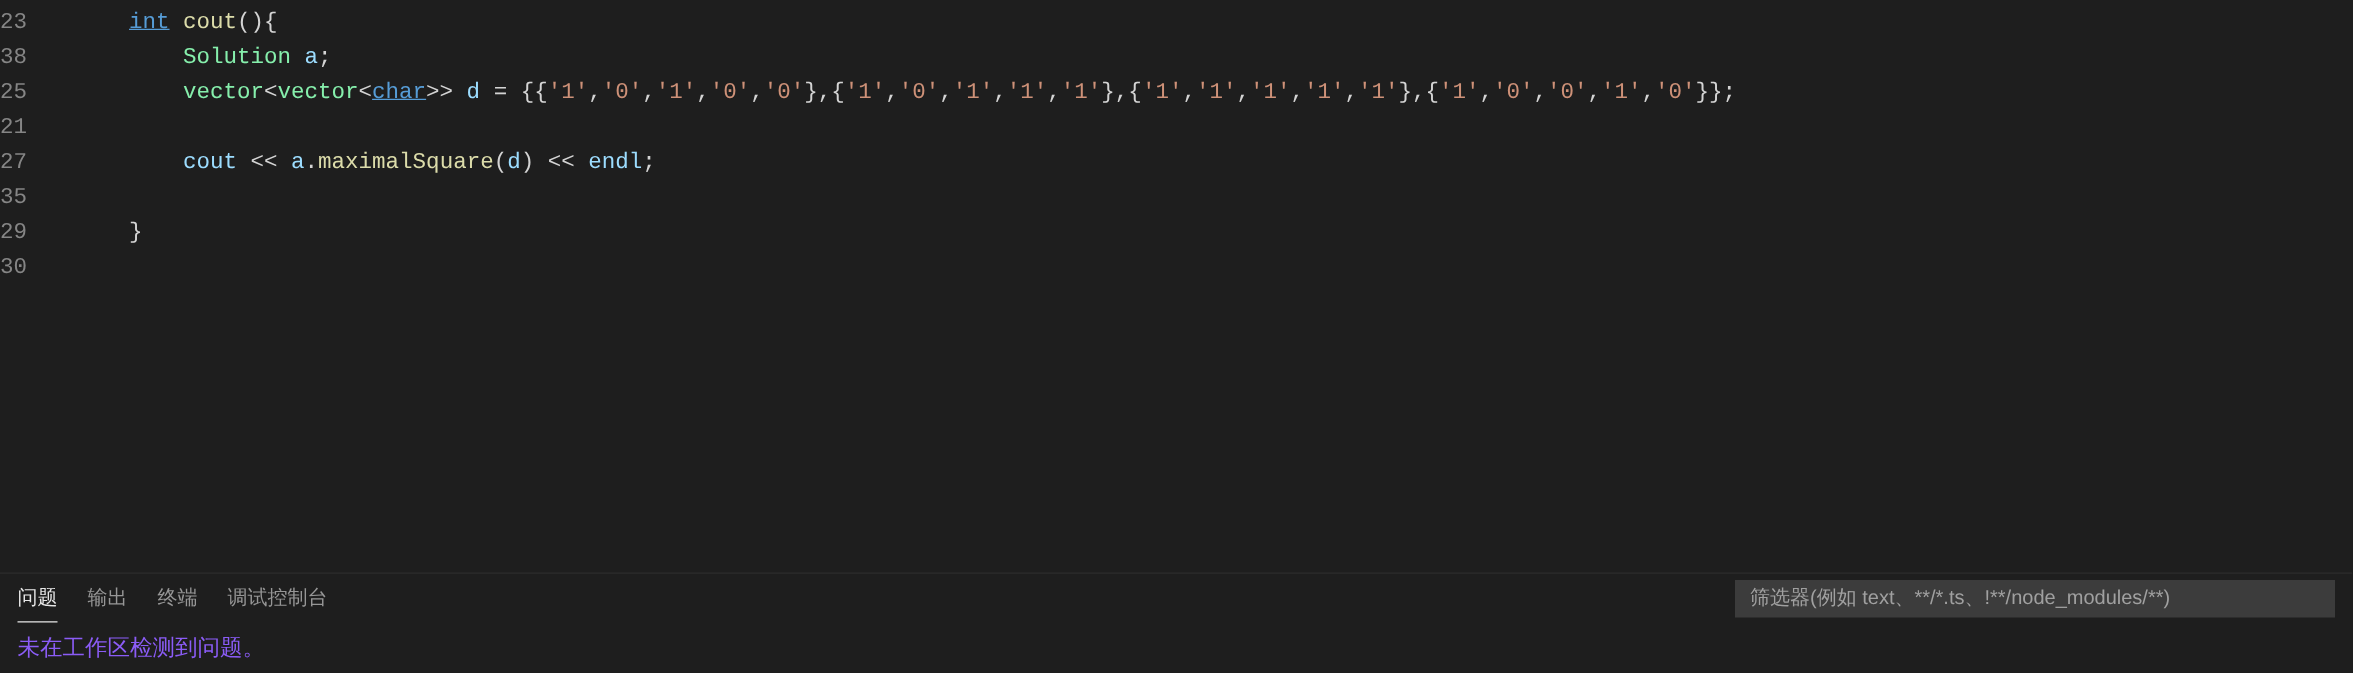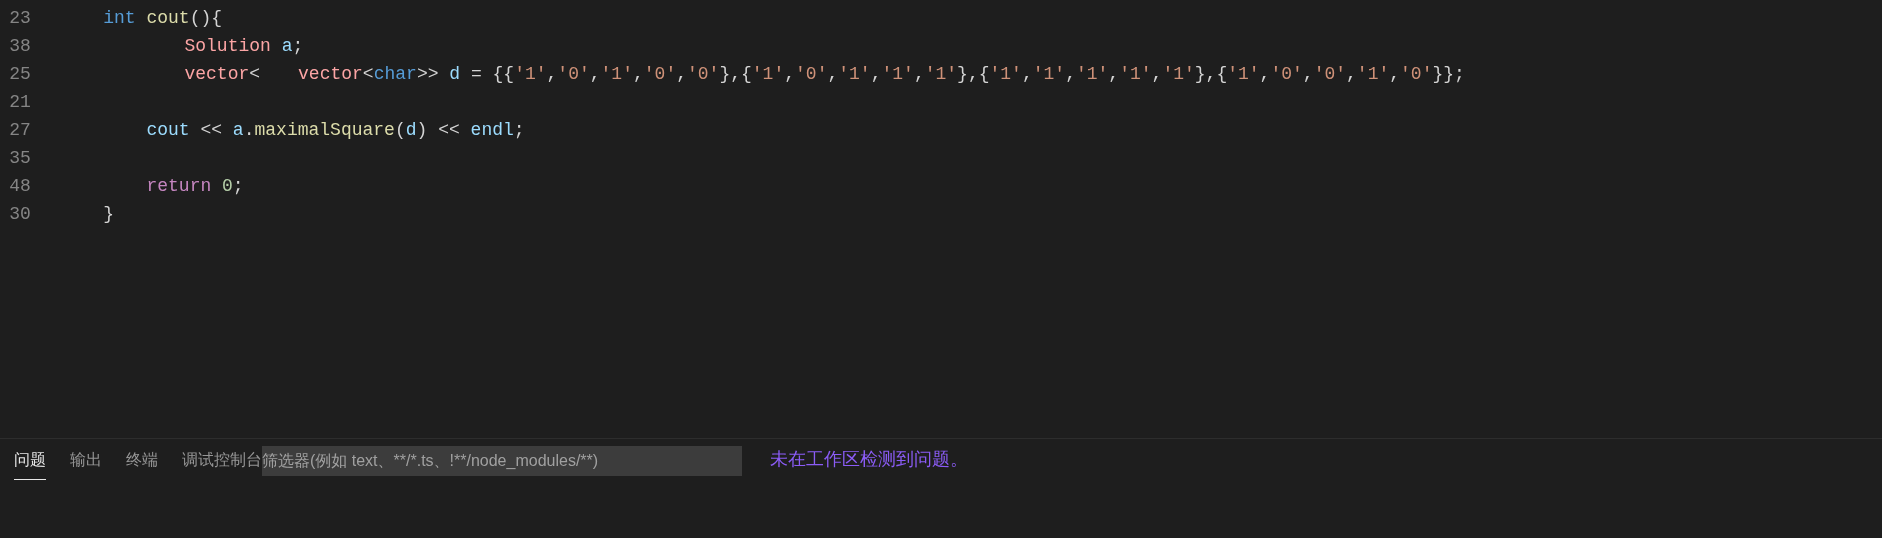--- a/index.html
+++ b/index.html
@@ -15,48 +15,48 @@
     flex-direction: column;
   }
   .editor {
     flex: 1;
     display: flex;
     background: #1e1e1e;
     padding-top: 4px;
   }
   .gutter {
     width: 60px;
-    text-align: center;
+    text-align: left;
     color: #858585;
     user-select: none;
     padding-right: 20px;
   }
   .gutter div, .code-lines > div {
     height: 28px;
     line-height: 28px;
     white-space: pre;
   }
   .code-lines { flex: 1; }
   
-  .tk-type    { color: #569cd6; }
+  .tk-type    { color: #569cd6; text-decoration: underline; }
   .tk-func    { color: #dcdcaa; }
   .tk-punct   { color: #d4d4d4; }
-  .tk-class   { color: #fca5a5; margin-left: 38px; }
+  .tk-class   { color: #86efac; }
   .tk-var     { color: #9cdcfe; }
   .tk-op      { color: #d4d4d4; }
   .tk-string  { color: #ce9178; }
   .tk-keyword { color: #c586c0; }
   .tk-number  { color: #b5cea8; }
 
   .panel {
-    height: 100px;
+    height: 80px;
     background: #1e1e1e;
     border-top: 1px solid #2d2d2d;
     display: flex;
-    flex-direction: row;
+    flex-direction: column;
     font-family: -apple-system, "Segoe UI", "PingFang SC", "Microsoft YaHei", sans-serif;
   }
   .panel-header {
     display: flex;
     align-items: center;
     height: 44px;
     padding: 0 14px;
   }
   .panel-tabs { display: flex; gap: 24px; }
   .panel-tab {
@@ -69,21 +69,21 @@
     color: #e7e7e7;
     border-bottom: 1px solid #e7e7e7;
   }
   .panel-spacer { flex: 1; }
   .filter-box {
     background: #3c3c3c;
     color: #cccccc;
     border: none;
     outline: none;
     font-size: 16px;
-    padding: 6px 0;
+    padding: 6px 12px;
     width: 480px;
     font-family: inherit;
   }
   .filter-box::placeholder { color: #a0a0a0; }
   .panel-body {
     padding: 8px 14px;
     color: #8b5cf6;
     font-size: 18px;
   }
 </style>
@@ -91,31 +91,30 @@
 <body>
 
 <div class="editor">
   <div class="gutter" id="gutter">
       <div>23</div>
       <div>38</div>
       <div>25</div>
       <div>21</div>
       <div>27</div>
       <div>35</div>
-      <div>48</div>
+      <div>29</div>
       <div>30</div>
     </div>
   <div class="code-lines" id="code-lines">
       <div><span>    </span><span class="tk-type">int</span><span> </span><span class="tk-func">cout</span><span class="tk-punct">(){</span></div>
       <div><span>        </span><span class="tk-class">Solution</span><span> </span><span class="tk-var">a</span><span class="tk-punct">;</span></div>
       <div><span>        </span><span class="tk-class">vector</span><span class="tk-punct">&lt;</span><span class="tk-class">vector</span><span class="tk-punct">&lt;</span><span class="tk-type">char</span><span class="tk-punct">&gt;&gt; </span><span class="tk-var">d</span><span class="tk-op"> = </span><span class="tk-punct">{{</span><span class="tk-string">'1'</span><span class="tk-punct">,</span><span class="tk-string">'0'</span><span class="tk-punct">,</span><span class="tk-string">'1'</span><span class="tk-punct">,</span><span class="tk-string">'0'</span><span class="tk-punct">,</span><span class="tk-string">'0'</span><span class="tk-punct">},{</span><span class="tk-string">'1'</span><span class="tk-punct">,</span><span class="tk-string">'0'</span><span class="tk-punct">,</span><span class="tk-string">'1'</span><span class="tk-punct">,</span><span class="tk-string">'1'</span><span class="tk-punct">,</span><span class="tk-string">'1'</span><span class="tk-punct">},{</span><span class="tk-string">'1'</span><span class="tk-punct">,</span><span class="tk-string">'1'</span><span class="tk-punct">,</span><span class="tk-string">'1'</span><span class="tk-punct">,</span><span class="tk-string">'1'</span><span class="tk-punct">,</span><span class="tk-string">'1'</span><span class="tk-punct">},{</span><span class="tk-string">'1'</span><span class="tk-punct">,</span><span class="tk-string">'0'</span><span class="tk-punct">,</span><span class="tk-string">'0'</span><span class="tk-punct">,</span><span class="tk-string">'1'</span><span class="tk-punct">,</span><span class="tk-string">'0'</span><span class="tk-punct">}};</span></div>
       <div>&nbsp;</div>
       <div><span>        </span><span class="tk-var">cout</span><span class="tk-op"> &lt;&lt; </span><span class="tk-var">a</span><span class="tk-punct">.</span><span class="tk-func">maximalSquare</span><span class="tk-punct">(</span><span class="tk-var">d</span><span class="tk-punct">)</span><span class="tk-op"> &lt;&lt; </span><span class="tk-var">endl</span><span class="tk-punct">;</span></div>
       <div>&nbsp;</div>
-      <div><span>        </span><span class="tk-keyword">return</span><span> </span><span class="tk-number">0</span><span class="tk-punct">;</span></div>
       <div><span>    </span><span class="tk-punct">}</span></div>
     </div>
 </div>
 
 <div class="panel">
   <div class="panel-header">
     <div class="panel-tabs" id="panel-tabs">
         <div class="panel-tab active">问题</div>
         <div class="panel-tab">输出</div>
         <div class="panel-tab">终端</div>

